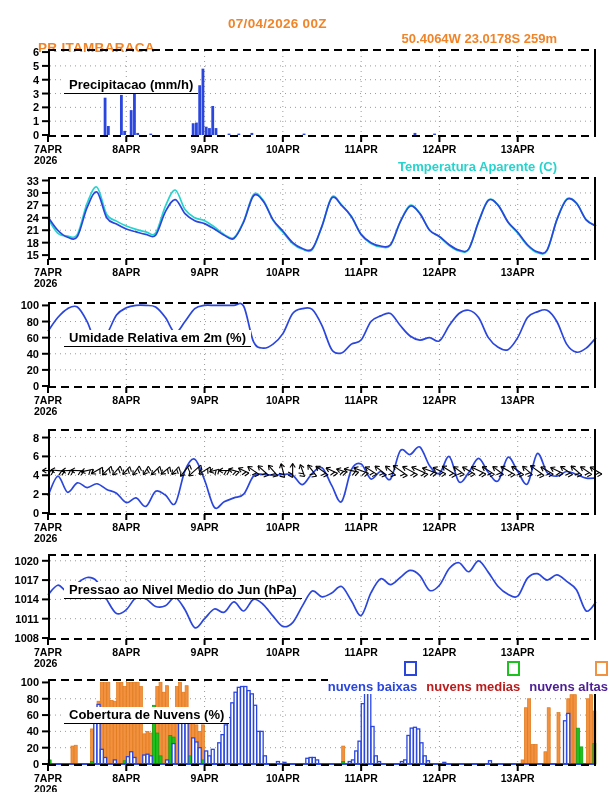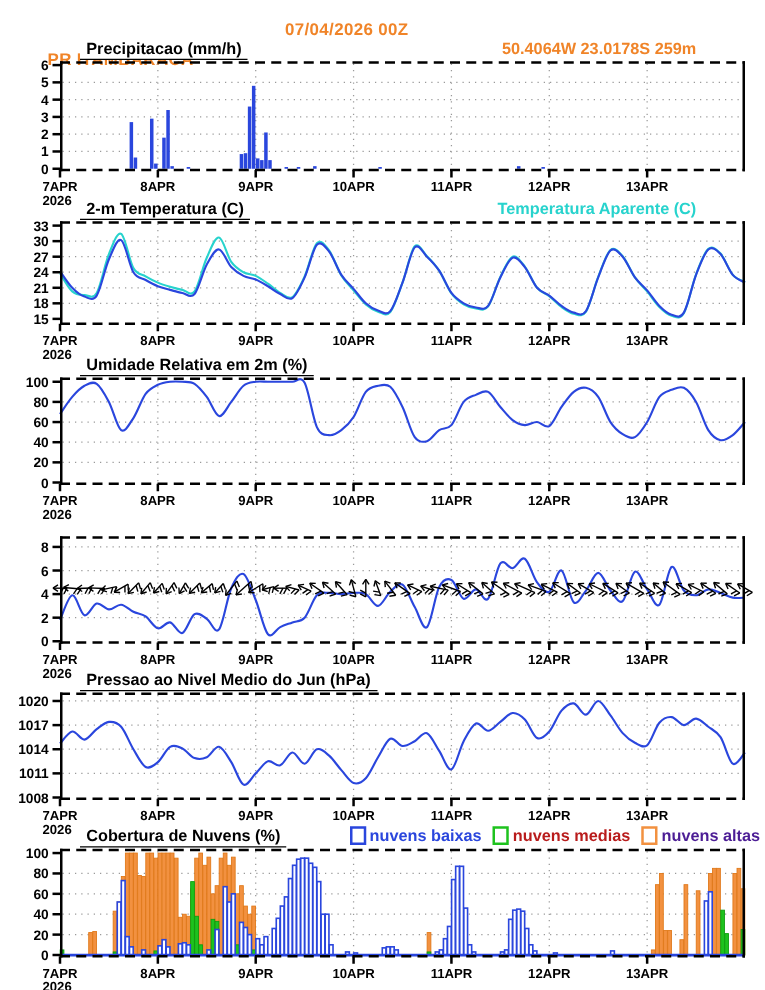--- a/index.html
+++ b/index.html
@@ -4,24 +4,24 @@
 <style>
   html,body{margin:0;padding:0;background:#fff;}
   #page{position:relative;width:612px;height:792px;background:#fff;overflow:hidden;
         font-family:"Liberation Sans",sans-serif;font-weight:bold;}
   .hline{position:absolute;left:0;width:612px;font-size:13.5px;letter-spacing:.3px;white-space:nowrap;}
   #main-title{top:2px;text-align:center;}
   #station-row{top:16px;}
   #station-row .station{position:absolute;left:38px;}
   #station-row .run{position:absolute;left:228px;}
   .panel-header{position:absolute;left:0;width:612px;height:16px;font-size:13px;z-index:3;white-space:nowrap;}
-  .panel-title{position:absolute;left:64px;color:#000;background:#fff;padding:0 5px 1px 5px;border-bottom:1.6px solid #000;}
+  .panel-title{position:absolute;left:64px;color:#000;background:#fff;padding:0 5px 1px 5px;border-bottom:1.6px solid #000;margin-top:46px;}
   .hdr-right{position:absolute;right:52px;background:#fff;padding:0 3px;}
   .cloud-legend{position:absolute;right:4px;background:#fff;display:flex;gap:9px;}
-  .cl-item{display:flex;align-items:flex-end;gap:3px;}
+  .cl-item{display:flex;align-items:flex-end;gap:3px;flex-direction:column;}
   .swatch{display:inline-block;width:9px;height:11px;border:2px solid #000;background:#fff;}
   svg.panel{position:absolute;left:0;overflow:visible;z-index:1;}
   .tick-label{font-family:"Liberation Sans",sans-serif;font-weight:bold;font-size:11px;fill:#000;}
   .x-label{font-family:"Liberation Sans",sans-serif;font-weight:bold;font-size:10.5px;fill:#000;}
 </style>
 </head>
 <body>
 
 <div id="page">
 
@@ -30,21 +30,20 @@
     <span class="station" style="color: rgb(240, 132, 40); margin-top: 24px;">PR ITAMBARACA</span>
     <span class="run" style="color: rgb(240, 132, 40);">07/04/2026 00Z</span>
   </div>
 
   <div class="panel-header" style="top:31px">
     <span class="panel-title">Precipitacao (mm/h)</span>
     <span class="hdr-right" style="color: rgb(240, 132, 40);">50.4064W 23.0178S 259m</span>
   </div>
 
   <div class="panel-header" style="top:159px">
-    <span class="panel-title">2-m Temperatura (C)</span>
     <span class="hdr-right" style="color: rgb(39, 211, 205);">Temperatura Aparente (C)</span>
   </div>
 
   <div class="panel-header" style="top:284px">
     <span class="panel-title">Umidade Relativa em 2m (%)</span>
   </div>
 
 
   <div class="panel-header" style="top:536px">
     <span class="panel-title">Pressao ao Nivel Medio do Jun (hPa)</span>

